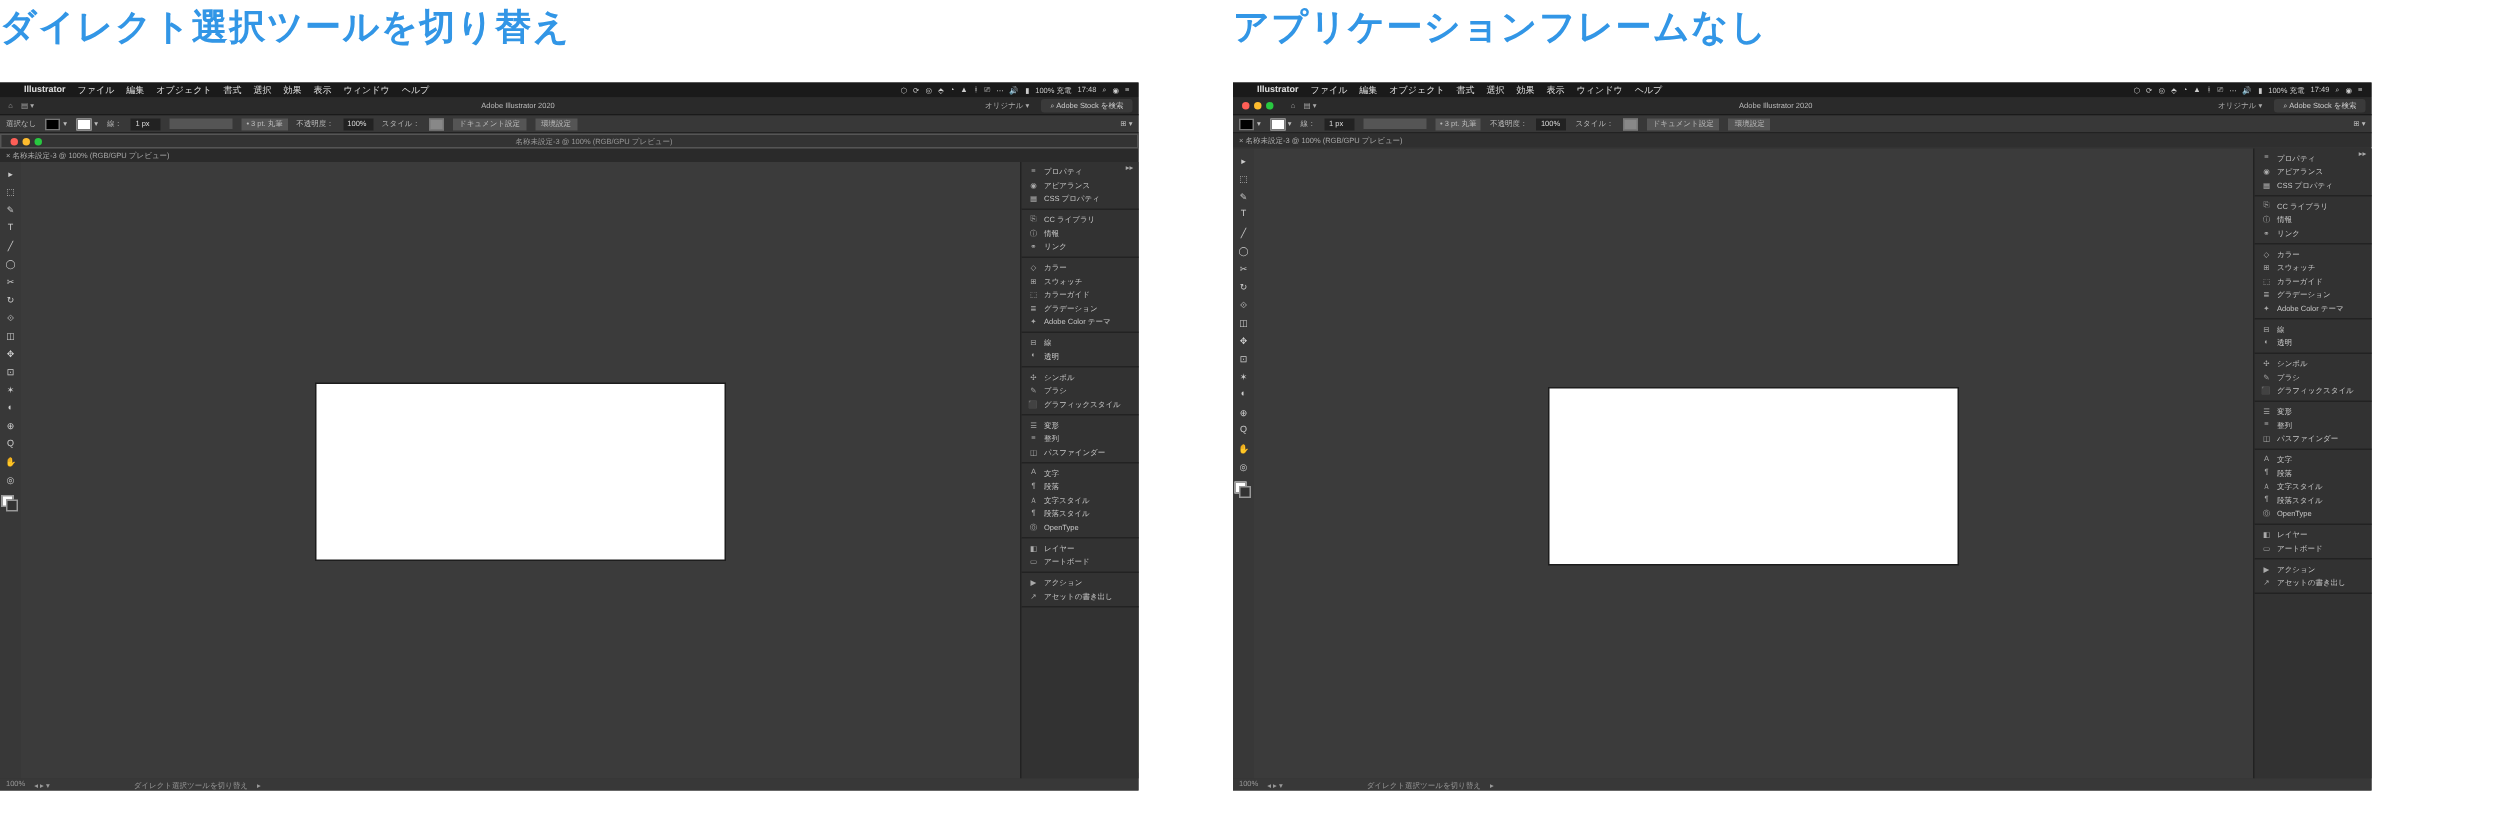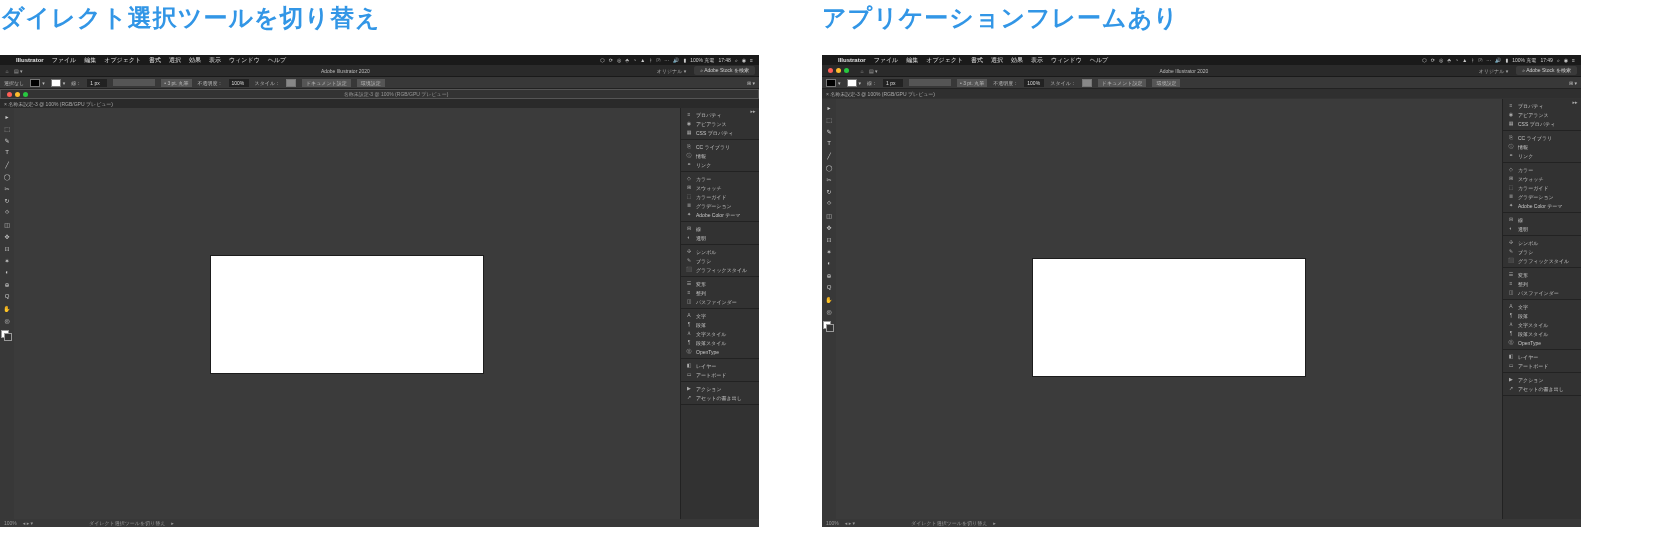--- a/index.html
+++ b/index.html
@@ -247,21 +247,21 @@
     border: 1px solid #555;
     display: flex;
     align-items: center;
   }
 </style>
 </head>
 <body>
 
 <div class="caption left">ダイレクト選択ツールを切り替え</div>
 
-<div class="caption right">アプリケーションフレームあり</div>
+<div class="caption right">アプリケーションフレームなし</div>
 
 <div class="app-window left">
 
   <div class="menubar">
     <span class="apple"></span>
     <span class="menu-item" style="font-weight:600">Illustrator</span>
     <span class="menu-item">ファイル</span>
     <span class="menu-item">編集</span>
     <span class="menu-item">オブジェクト</span>
     <span class="menu-item">書式</span>

